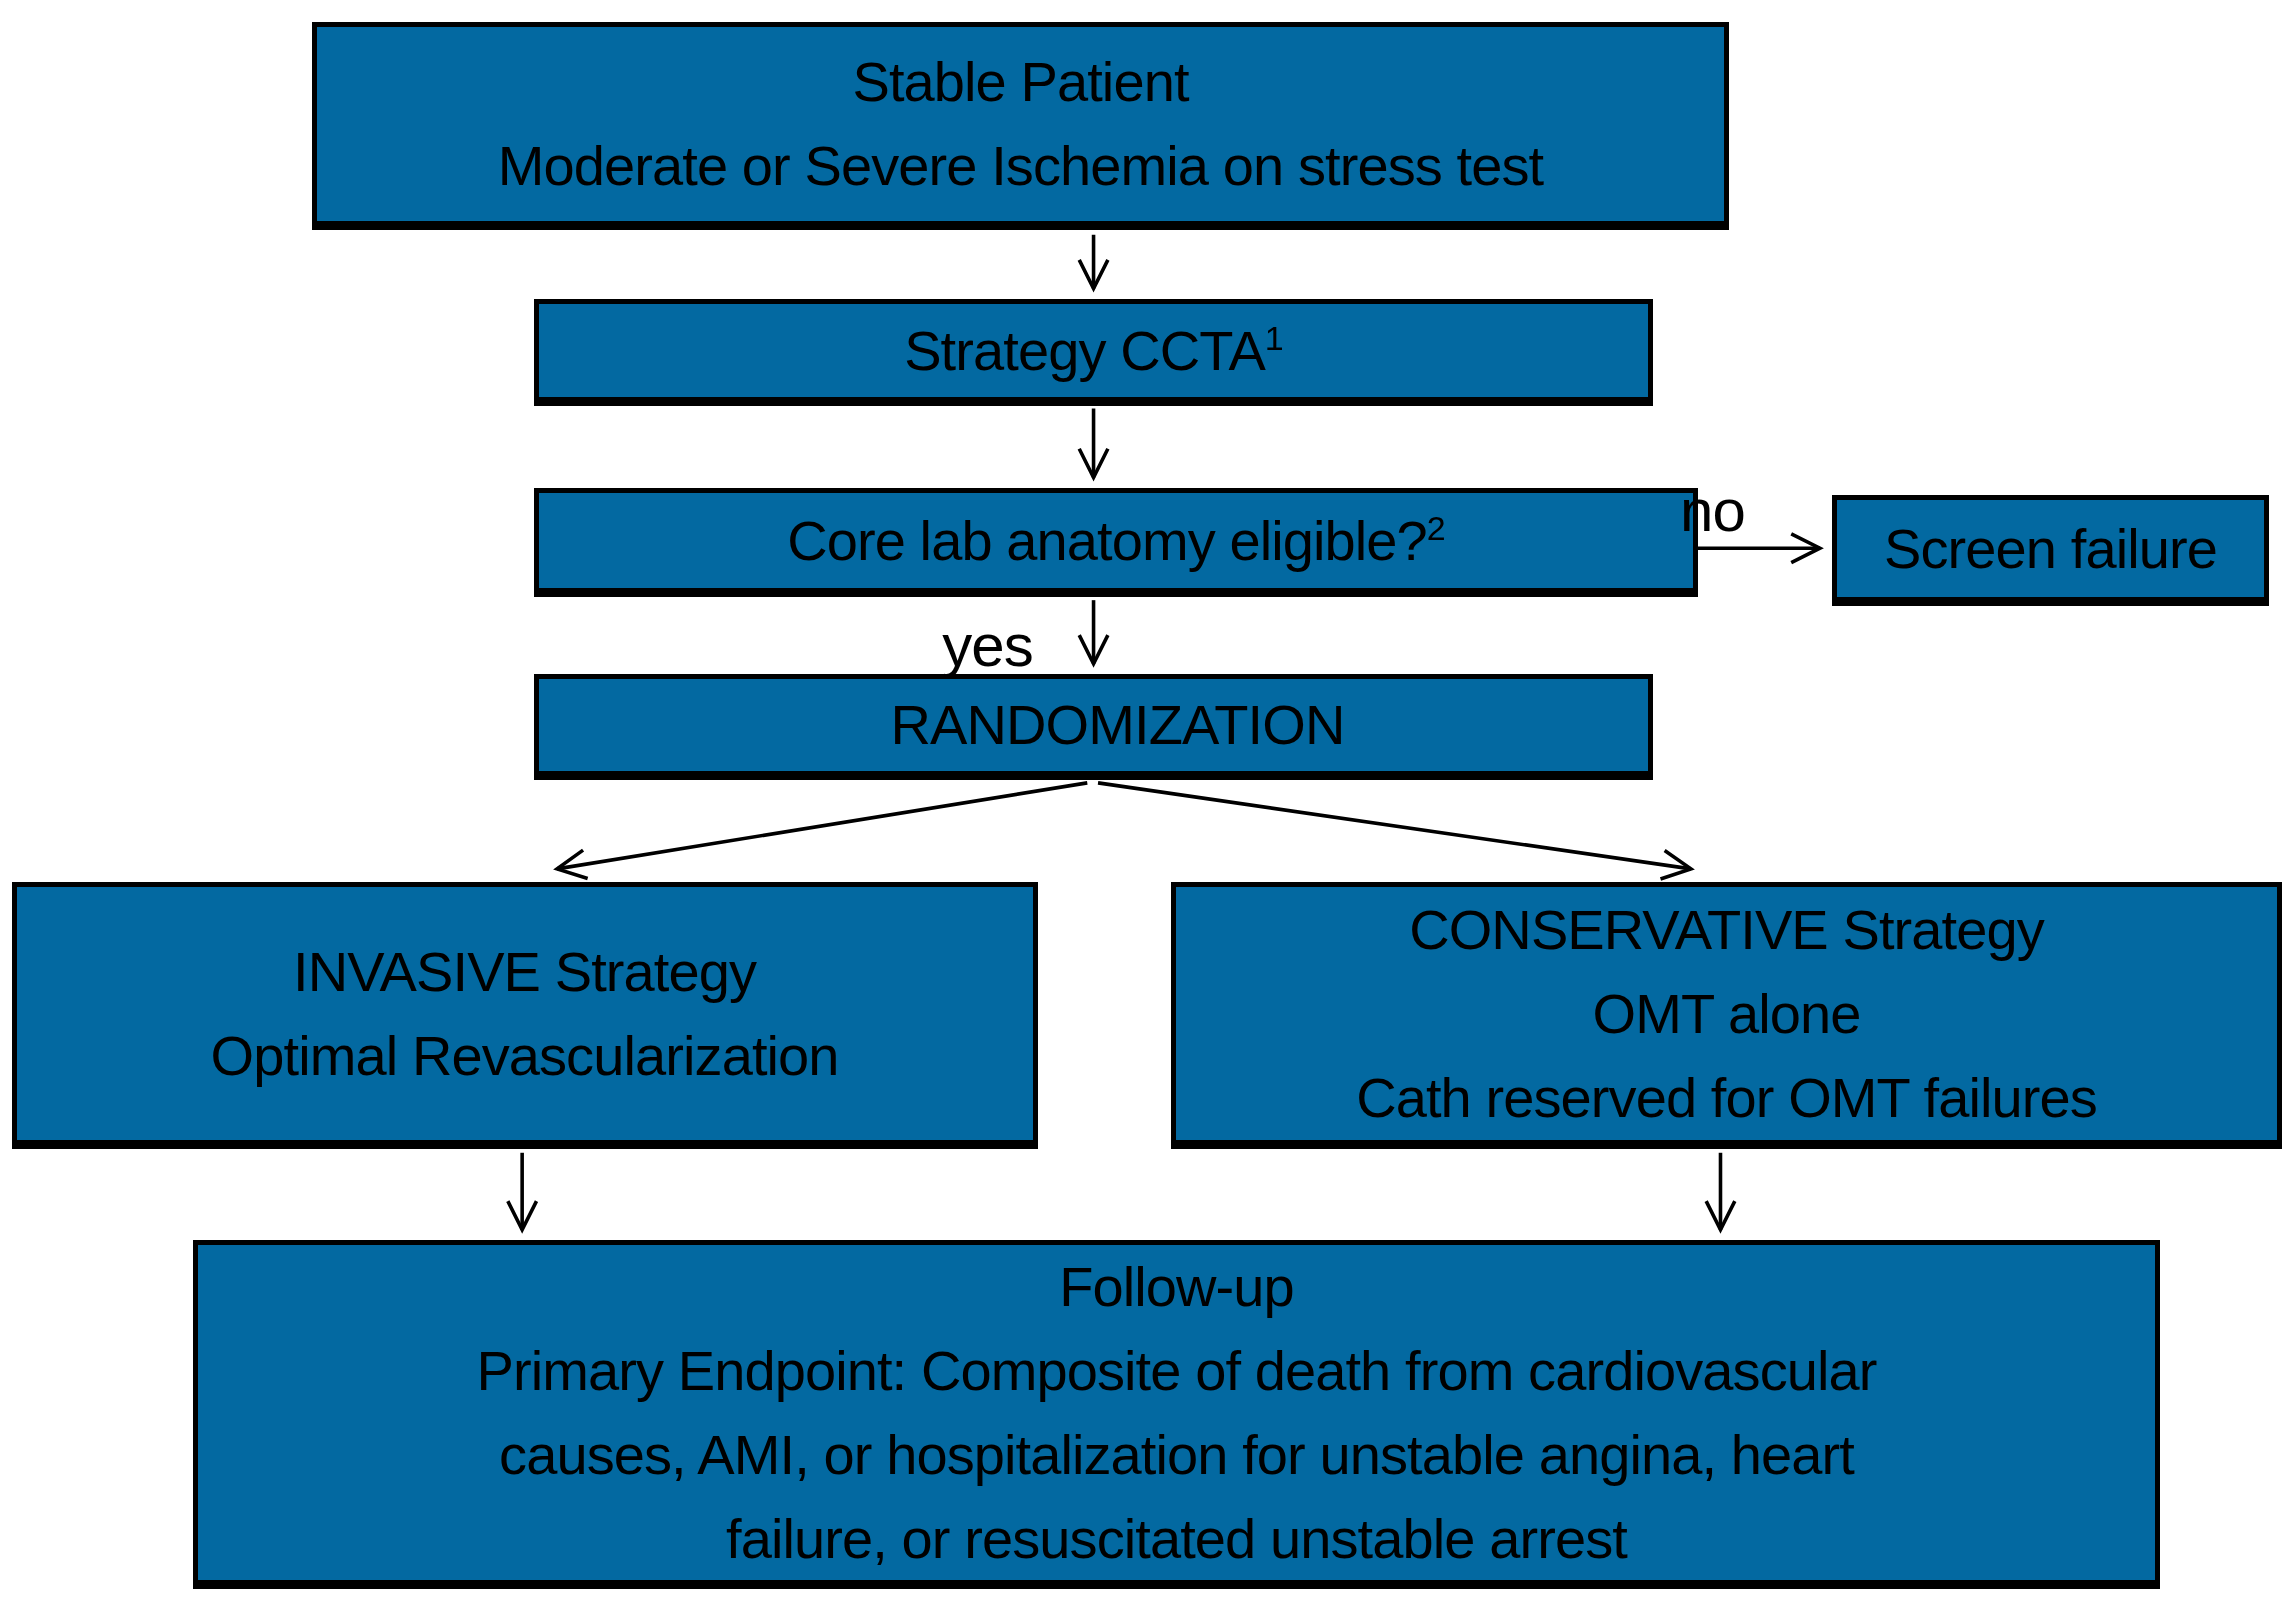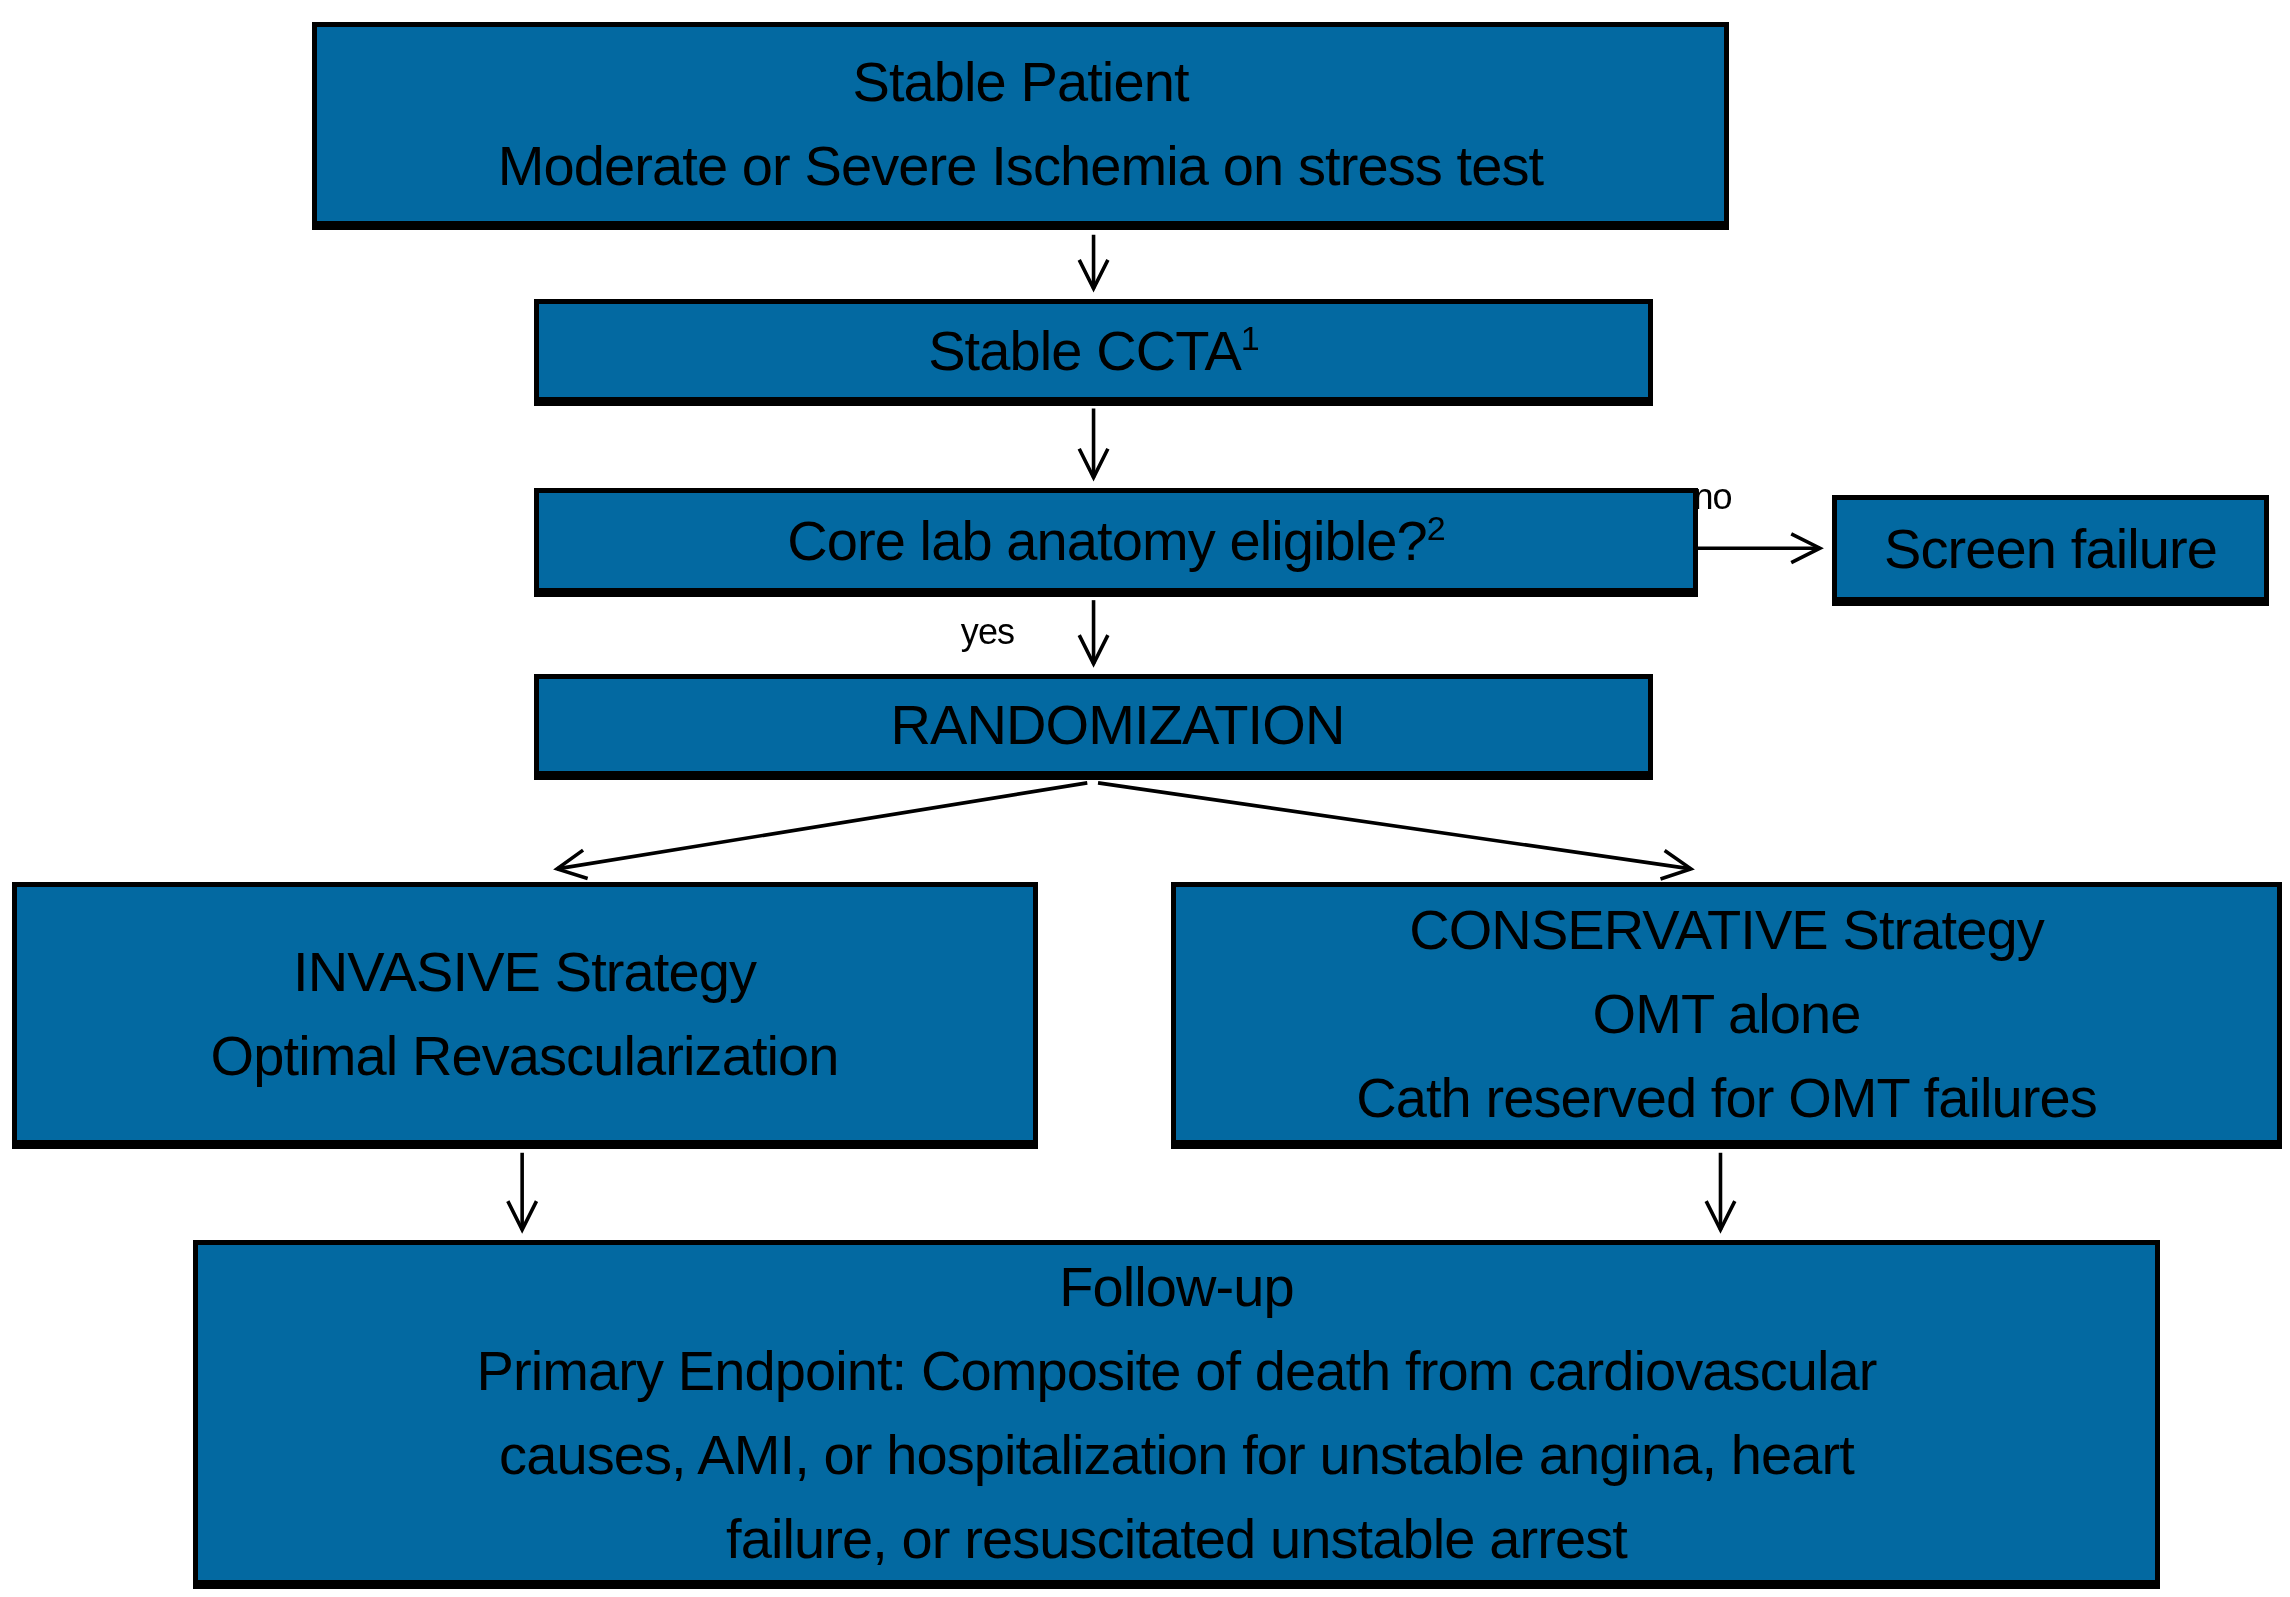--- a/index.html
+++ b/index.html
@@ -41,21 +41,21 @@
   #node-ccta          { left: 534px;  top: 299px;  width: 1119px; height: 107px; }
   #node-corelab       { left: 534px;  top: 488px;  width: 1164px; height: 109px; }
   #node-screen-failure{ left: 1832px; top: 495px;  width: 437px;  height: 111px; }
   #node-randomization { left: 534px;  top: 674px;  width: 1119px; height: 106px; padding-left: 48px; }
   #node-invasive      { left: 11.6px;   top: 882px;  width: 1026px; height: 267px; }
   #node-conservative  { left: 1171px; top: 882px;  width: 1111px; height: 267px; }
   #node-followup      { left: 193px;  top: 1240px; width: 1967px; height: 349px; }
 
   .edge-label {
     position: absolute;
-    font-size: 36px;
+    font-size: 60px;
     letter-spacing: -0.9px;
     text-align: center;
   }
   #label-no  { left: 1661px; top: 476px; width: 103px; }
   #label-yes { left: 909px; top: 611px; width: 157px; }
 
   #arrows {
     position: absolute;
     left: 0; top: 0;
     width: 2291px;
@@ -85,21 +85,21 @@
     <line x1="1921" y1="1287" x2="1921" y2="1373" marker-end="url(#arrowhead)"></line>
   </svg>
 
   <div class="node" id="node-stable">
     <div class="line">Stable Patient</div>
     <div class="line">Moderate or Severe Ischemia on stress test</div>
   </div>
 
   <div class="node" id="node-ccta">
     <div class="line">
-      <span>Stable CCTA</span><sup>1</sup>
+      <span>Strategy CCTA</span><sup>1</sup>
     </div>
   </div>
 
   <div class="node" id="node-corelab">
     <div class="line">
       <span>Core lab anatomy eligible?</span><sup>2</sup>
     </div>
   </div>
 
   <div class="node" id="node-screen-failure">

